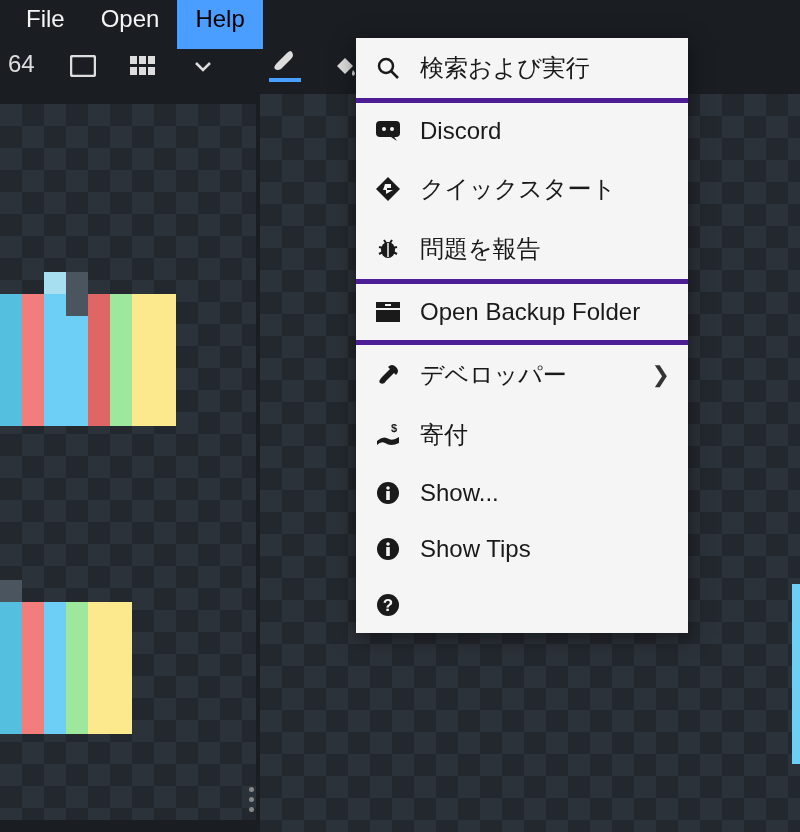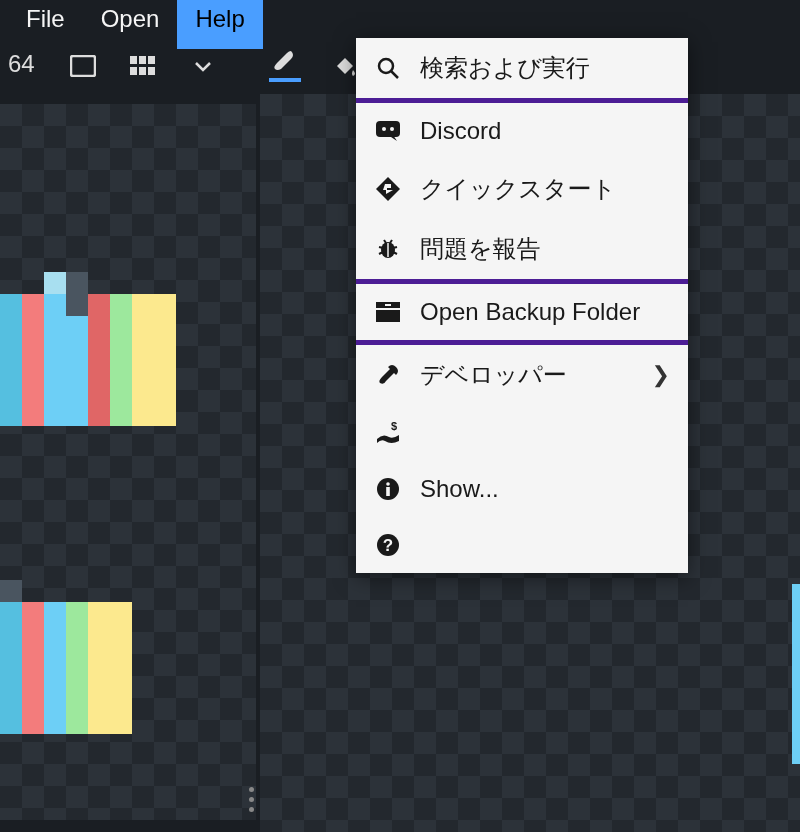--- a/index.html
+++ b/index.html
@@ -419,32 +419,43 @@
     <span class="label">デベロッパー</span>
     <span class="chevron">❯</span>
   </div>
   <div class="dropdown-item">
     <span class="icon-wrap">
         <svg width="26" height="24" viewBox="0 0 26 24">
           <text x="16" y="9" font-size="11" font-weight="bold" fill="#1a1a1a">$</text>
           <path d="M2 18 Q8 12 14 16 Q18 18 24 14 L24 20 Q16 24 10 20 Q6 18 2 22 Z" fill="#1a1a1a"></path>
         </svg>
       </span>
+    <span class="label">寄付</span>
   </div>
   <div class="dropdown-item">
     <span class="icon-wrap">
         <svg width="24" height="24" viewBox="0 0 24 24">
           <circle cx="12" cy="12" r="11" fill="#1a1a1a"></circle>
           <circle cx="12" cy="7" r="1.8" fill="#f5f5f5"></circle>
           <rect x="10.2" y="10" width="3.6" height="9" fill="#f5f5f5"></rect>
         </svg>
       </span>
     <span class="label">Show...</span>
   </div>
   <div class="dropdown-item">
     <span class="icon-wrap">
         <svg width="24" height="24" viewBox="0 0 24 24">
           <circle cx="12" cy="12" r="11" fill="#1a1a1a"></circle>
+          <circle cx="12" cy="7" r="1.8" fill="#f5f5f5"></circle>
+          <rect x="10.2" y="10" width="3.6" height="9" fill="#f5f5f5"></rect>
+        </svg>
+      </span>
+    <span class="label">Show Tips</span>
+  </div>
+  <div class="dropdown-item">
+    <span class="icon-wrap">
+        <svg width="24" height="24" viewBox="0 0 24 24">
+          <circle cx="12" cy="12" r="11" fill="#1a1a1a"></circle>
           <text x="12" y="18" font-size="17" font-weight="bold" fill="#f5f5f5" text-anchor="middle">?</text>
         </svg>
       </span>
   </div>
 </div>
 
 </body></html>

